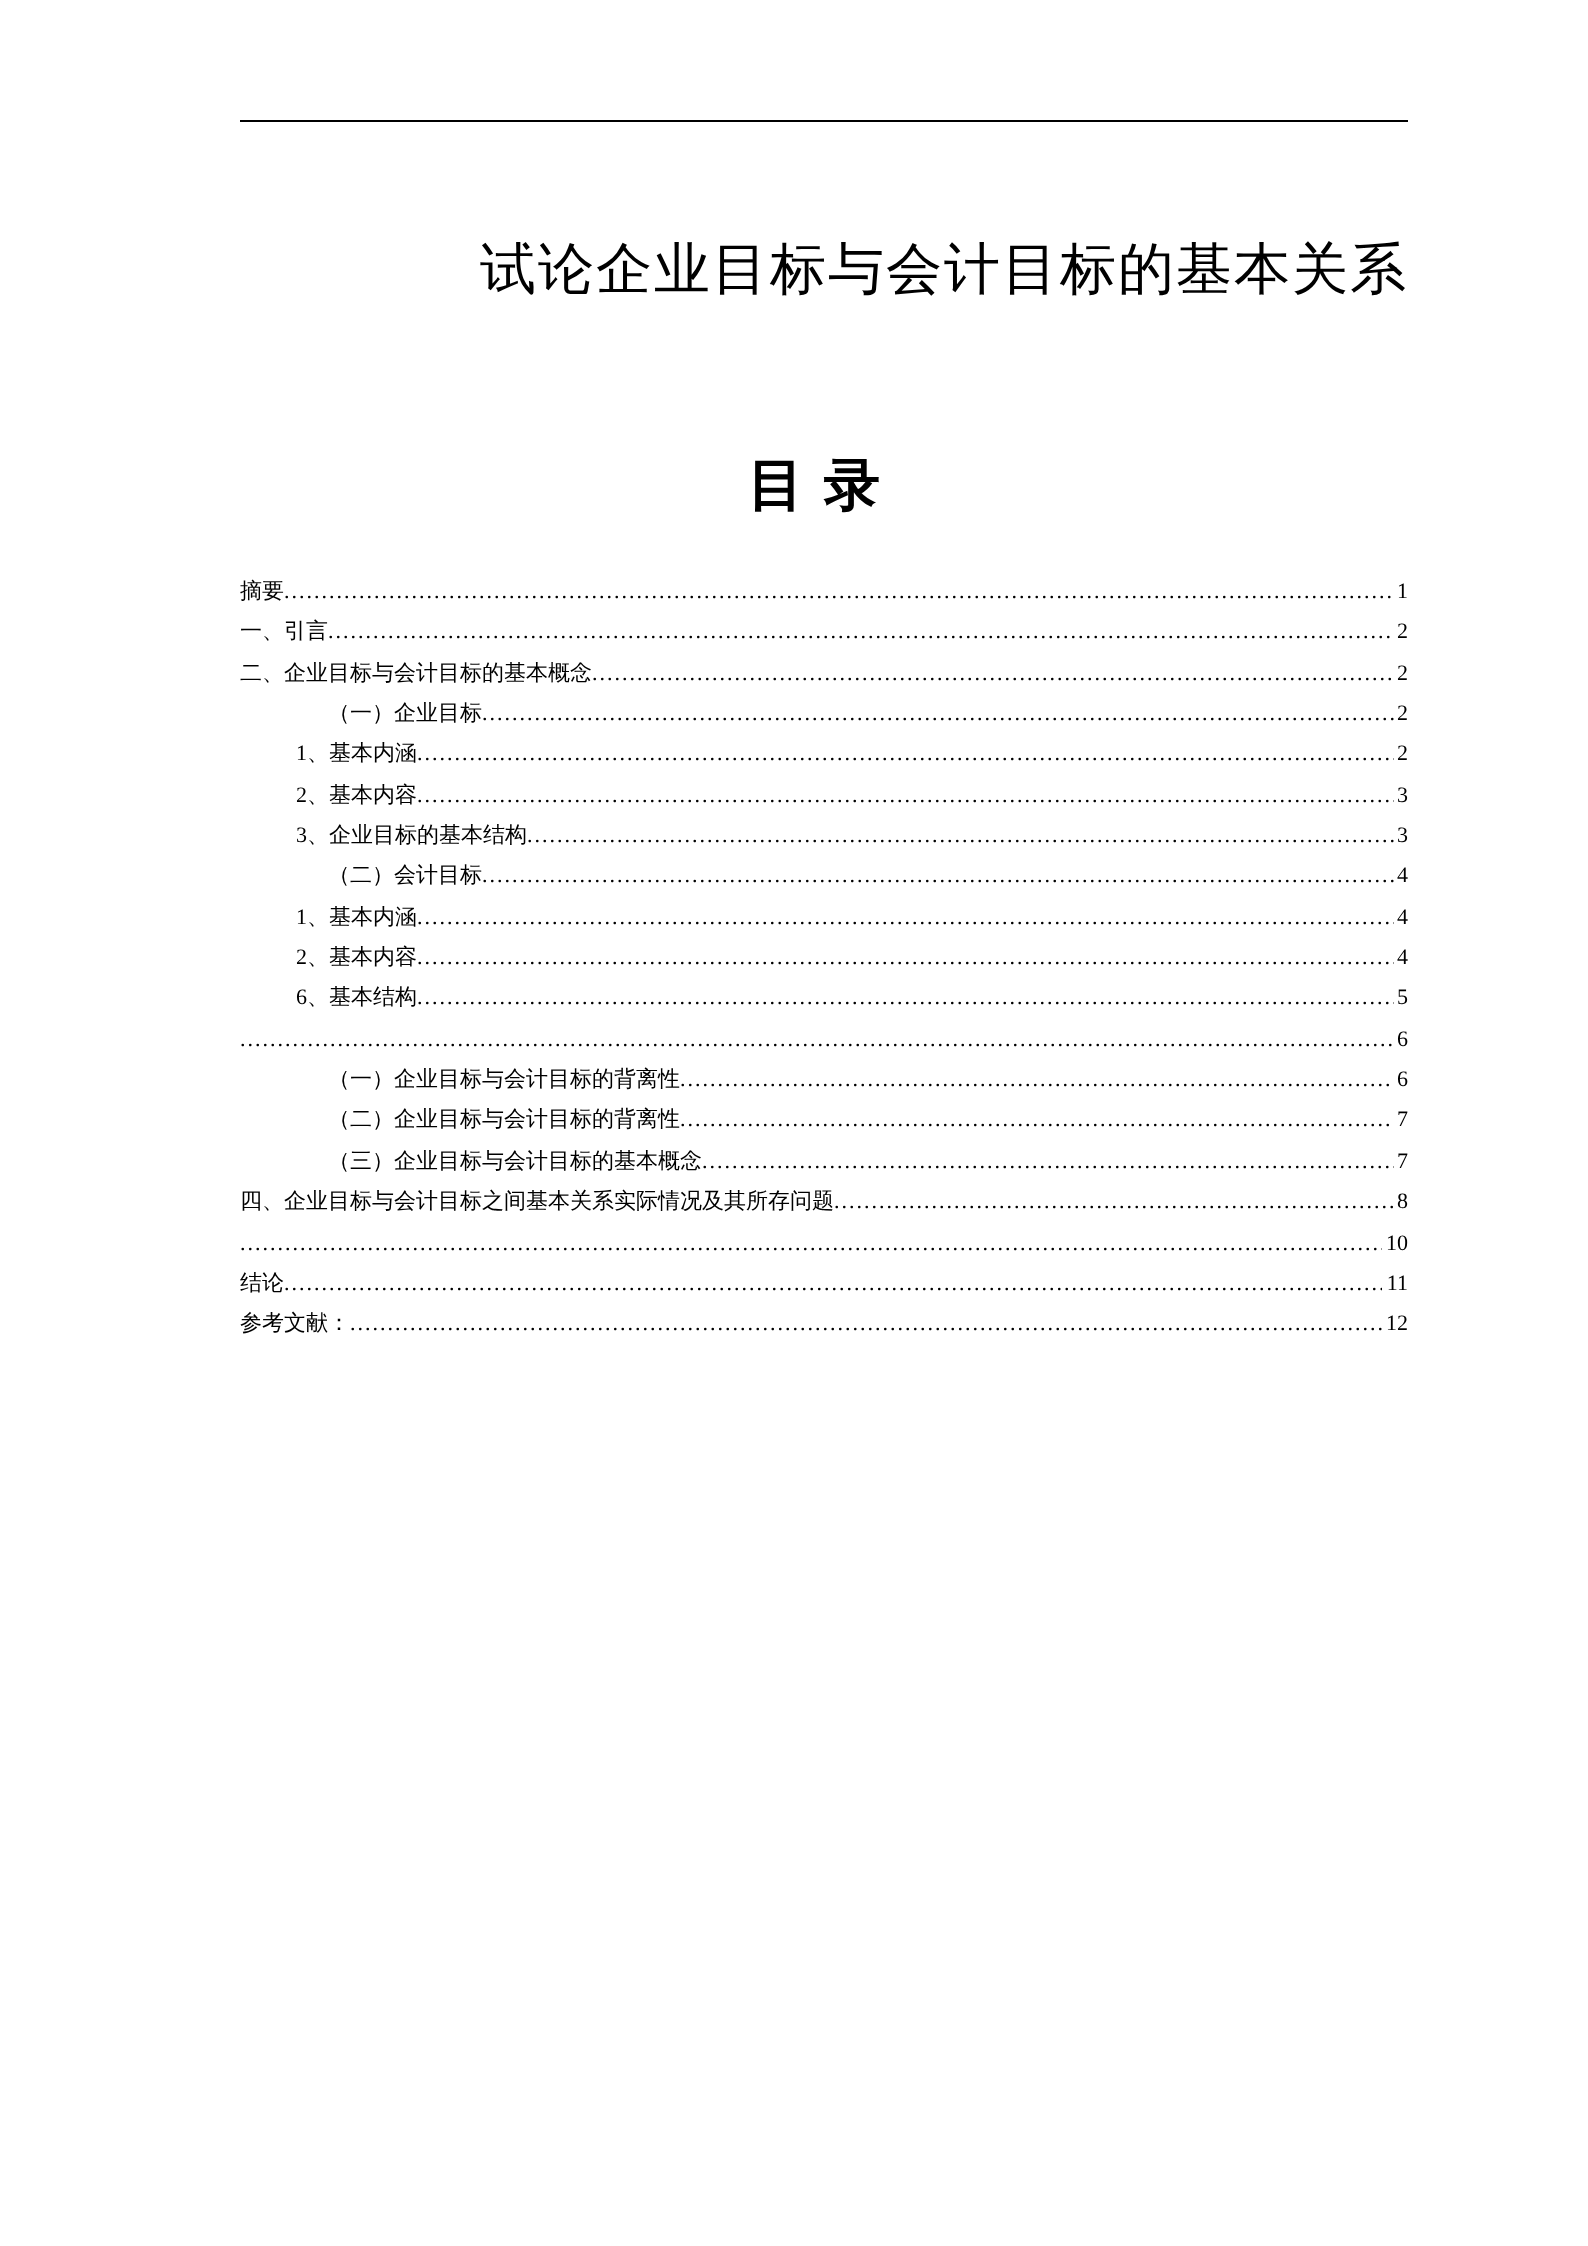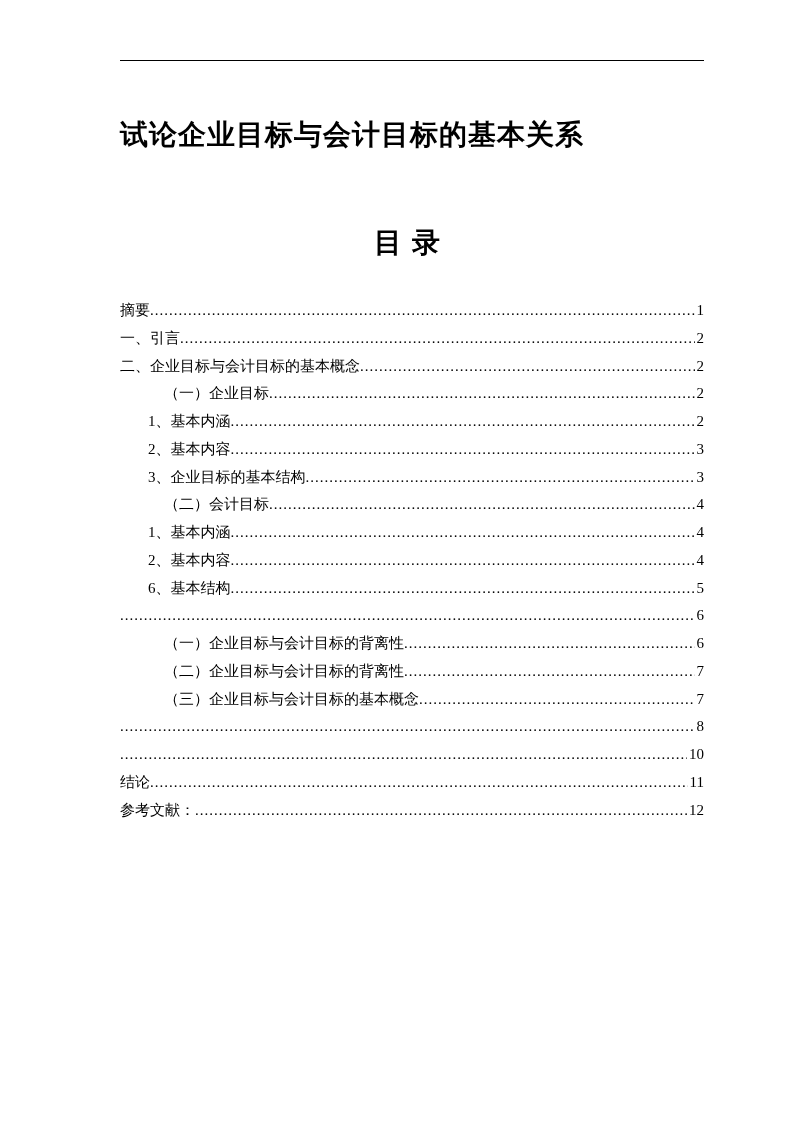--- a/index.html
+++ b/index.html
@@ -17,34 +17,34 @@
     }
     .page {
       padding: 60px 90px 60px 120px;
     }
     .header-line {
       border-top: 1px solid #000;
       margin-bottom: 55px;
     }
     .title {
       font-size: 28px;
-      font-weight: bold;
-      text-align: left;
+      font-weight: normal;
+      text-align: right;
       margin-bottom: 70px;
       letter-spacing: 1px;
     }
     .toc-heading {
       font-size: 28px;
       font-weight: bold;
       text-align: center;
-      margin-bottom: 35px;
+      margin-bottom: 24px;
       letter-spacing: 10px;
     }
     .toc {
-      font-size: 15px;
+      font-size: 11px;
       line-height: 1.85;
     }
     .toc-row {
       display: flex;
       align-items: baseline;
       white-space: nowrap;
     }
     .toc-label {
       flex-shrink: 0;
     }
@@ -141,20 +141,21 @@
         <span class="toc-label">（二）企业目标与会计目标的背离性</span>
         <span class="toc-dots"></span>
         <span class="toc-page">7</span>
       </div>
       <div class="toc-row indent-1">
         <span class="toc-label">（三）企业目标与会计目标的基本概念</span>
         <span class="toc-dots"></span>
         <span class="toc-page">7</span>
       </div>
       <div class="toc-row indent-0">
+        <span class="toc-label">四、企业目标与会计目标之间基本关系实际情况及其所存问题</span>
         <span class="toc-dots"></span>
         <span class="toc-page">8</span>
       </div>
       <div class="toc-row indent-0">
         <span class="toc-dots"></span>
         <span class="toc-page">10</span>
       </div>
       <div class="toc-row indent-0">
         <span class="toc-label">结论</span>
         <span class="toc-dots"></span>

